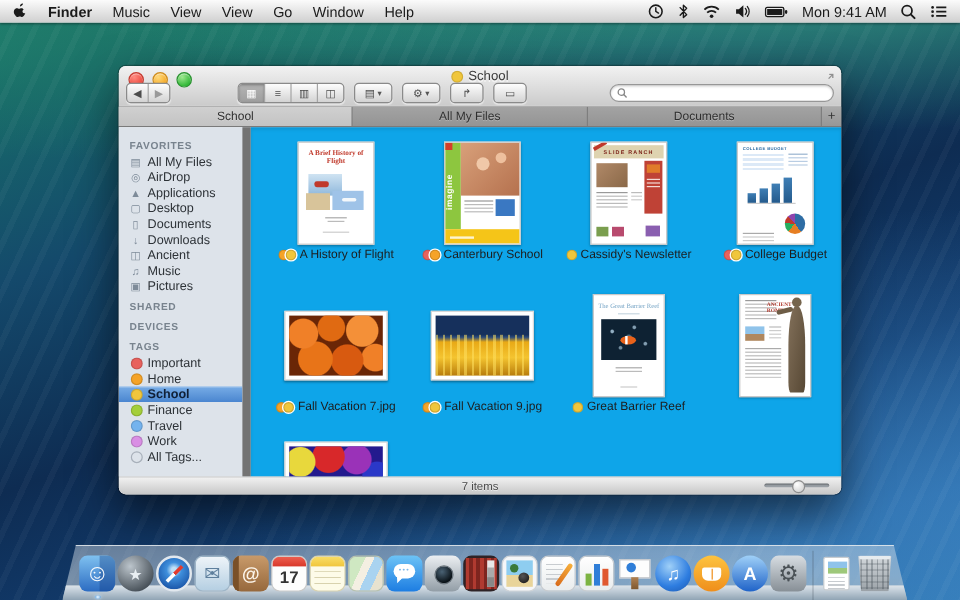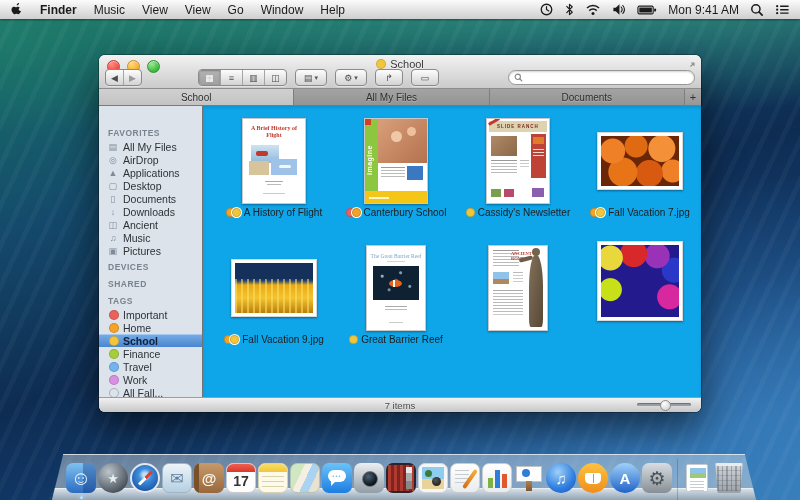--- a/index.html
+++ b/index.html
@@ -51,22 +51,22 @@
   
   #tabbar{height:16px;flex:0 0 16px;display:flex;background:linear-gradient(#ababab,#979797);
     border-bottom:1px solid #7a7a7a;}
   .tab{flex:1;display:flex;align-items:center;justify-content:center;font-size:10px;color:#2e2e2e;
     border-right:1px solid #7e7e7e;background:linear-gradient(#a3a3a3,#949494);
     text-shadow:0 1px 0 rgba(255,255,255,.25);}
   .tab.active{background:linear-gradient(#d0d0d0,#c3c3c3);}
   #addtab{width:16px;display:flex;align-items:center;justify-content:center;font-size:11px;color:#333;}
   
   #main{flex:1;display:flex;min-height:0;}
-  #sidebar{width:103px;flex:0 0 103px;background:#dde3ea;border-right:1px solid #737373;
-    padding-top:17px;font-size:10.5px;color:#2d3237;overflow:hidden;}
+  #sidebar{width:103px;flex:0 0 103px;background:#dde3ea;border-right:7px solid #737373;
+    padding-top:5px;font-size:10.5px;color:#2d3237;overflow:hidden;}
   .sb-h{font-size:8.5px;font-weight:bold;color:#78838e;letter-spacing:.5px;padding:5px 0 2px 9px;}
   .sb-i{height:13px;display:flex;align-items:center;gap:4px;padding-left:8px;white-space:nowrap;}
   .sb-ic{width:12px;text-align:center;color:#7e8b99;font-size:9px;flex:0 0 12px;}
   .sb-i.selected{background:linear-gradient(#78ade6,#4a86d0);box-shadow:inset 0 1px 0 rgba(255,255,255,.35);color:#102037;font-weight:bold;}
   .tagdot{width:8px;height:8px;border-radius:50%;border:1px solid rgba(0,0,0,.14);flex:0 0 8px;margin-left:2px;}
   
   #content{flex:1;background:#0ea5e9;position:relative;overflow:hidden;
     box-shadow:inset 0 2px 3px rgba(0,0,0,.10);}
   #grid{position:absolute;left:10px;top:8px;display:grid;grid-template-columns:repeat(4,122px);grid-auto-rows:127px;}
   .file{width:122px;display:flex;flex-direction:column;align-items:center;}
@@ -257,22 +257,22 @@
           <span>Ancient</span>
         </div>
         <div class="sb-i">
           <span class="sb-ic">♫</span>
           <span>Music</span>
         </div>
         <div class="sb-i">
           <span class="sb-ic">▣</span>
           <span>Pictures</span>
         </div>
+        <div class="sb-h">SHARED</div>
         <div class="sb-h">DEVICES</div>
-        <div class="sb-h">SHARED</div>
         <div class="sb-h">TAGS</div>
         <div class="sb-i">
           <span class="tagdot" style="background: rgb(232, 97, 93);"></span>
           <span>Important</span>
         </div>
         <div class="sb-i">
           <span class="tagdot" style="background: rgb(245, 163, 39);"></span>
           <span>Home</span>
         </div>
         <div class="sb-i selected">
@@ -286,21 +286,21 @@
         <div class="sb-i">
           <span class="tagdot" style="background: rgb(116, 179, 238);"></span>
           <span>Travel</span>
         </div>
         <div class="sb-i">
           <span class="tagdot" style="background: rgb(217, 143, 228);"></span>
           <span>Work</span>
         </div>
         <div class="sb-i">
           <span class="tagdot" style="background: transparent; border: 1px solid rgb(168, 176, 186);"></span>
-          <span>All Fall...</span>
+          <span>All Tags...</span>
         </div>
       </div>
     <div id="content">
       <div id="grid">
           <div class="file">
             <div class="thumbwrap">
               <div class="doc" style="width: 62px; height: 84px;">
                 <div style="position: absolute; top: 6px; left: 7px; right: 7px; text-align: center; font: bold 6px / 7px &quot;Liberation Serif&quot;, serif; color: rgb(192, 57, 43);">A Brief History of Flight</div>
                 <div style="position: absolute; left: 8px; top: 26px; width: 28px; height: 18px; background: linear-gradient(rgb(207, 227, 242), rgb(143, 184, 220));"></div>
                 <div style="position: absolute; left: 13px; top: 32px; width: 12px; height: 5px; background: rgb(192, 57, 43); border-radius: 2px;"></div>
@@ -362,20 +362,43 @@
             </div>
             <div class="label">
               <span class="dots">
                 <i style="background: rgb(240, 198, 60);"></i>
               </span>
               <span>Cassidy's Newsletter</span>
             </div>
           </div>
           <div class="file">
             <div class="thumbwrap">
+              <div class="doc" style="width: 62px; height: 84px;">
+                <div style="position: absolute; left: 4px; top: 3px; font: bold 3.5px &quot;Liberation Sans&quot;, sans-serif; color: rgb(46, 109, 164); letter-spacing: 0.3px;">COLLEGE BUDGET</div>
+                <div style="position: absolute; left: 4px; top: 9px; width: 34px; height: 16px; background: repeating-linear-gradient(rgb(220, 233, 247) 0px, rgb(220, 233, 247) 2px, rgb(255, 255, 255) 2px, rgb(255, 255, 255) 4px);"></div>
+                <div style="position: absolute; right: 4px; top: 9px; width: 16px; height: 1px; background: rgb(154, 180, 207); box-shadow: rgb(185, 205, 227) 0px 3px 0px, rgb(185, 205, 227) 0px 6px 0px, rgb(185, 205, 227) 0px 9px 0px;"></div>
+                <div style="position: absolute; left: 8px; top: 50px; width: 40px; height: 1px; background: rgb(204, 204, 204);"></div>
+                <div style="position: absolute; left: 8px; bottom: 34px; width: 7px; height: 8px; background: linear-gradient(rgb(63, 127, 181), rgb(36, 90, 140));"></div>
+                <div style="position: absolute; left: 18px; bottom: 34px; width: 7px; height: 12px; background: linear-gradient(rgb(63, 127, 181), rgb(36, 90, 140));"></div>
+                <div style="position: absolute; left: 28px; bottom: 34px; width: 7px; height: 16px; background: linear-gradient(rgb(63, 127, 181), rgb(36, 90, 140));"></div>
+                <div style="position: absolute; left: 38px; bottom: 34px; width: 7px; height: 21px; background: linear-gradient(rgb(63, 127, 181), rgb(36, 90, 140));"></div>
+                <div style="position: absolute; left: 4px; bottom: 8px; width: 26px; height: 1px; background: rgb(170, 170, 170); box-shadow: rgb(204, 204, 204) 0px 3px 0px, rgb(204, 204, 204) 0px 6px 0px, rgb(204, 204, 204) 0px 9px 0px, rgb(204, 204, 204) 0px 12px 0px, rgb(204, 204, 204) 0px 15px 0px;"></div>
+                <div style="position: absolute; right: 6px; bottom: 8px; width: 17px; height: 17px; border-radius: 50%; background: conic-gradient(rgb(46, 109, 164) 0deg, rgb(46, 109, 164) 40%, rgb(230, 126, 34) 40%, rgb(230, 126, 34) 62%, rgb(39, 174, 96) 62%, rgb(39, 174, 96) 76%, rgb(192, 57, 43) 76%, rgb(192, 57, 43) 88%, rgb(142, 68, 173) 88%, rgb(142, 68, 173) 100%);"></div>
+              </div>
+            </div>
+            <div class="label">
+              <span class="dots">
+                <i style="background: rgb(232, 97, 93);"></i>
+                <i style="background: rgb(240, 198, 60);"></i>
+              </span>
+              <span>College Budget</span>
+            </div>
+          </div>
+          <div class="file">
+            <div class="thumbwrap">
               <div class="frame" style="margin-bottom: 14px;">
                 <div style="width: 78px; height: 50px; background: radial-gradient(circle at 15% 30%, rgb(240, 128, 40) 0px, rgb(240, 128, 40) 12px, transparent 13px), radial-gradient(circle at 45% 20%, rgb(224, 106, 18) 0px, rgb(224, 106, 18) 11px, transparent 12px), radial-gradient(circle at 78% 25%, rgb(244, 144, 56) 0px, rgb(244, 144, 56) 13px, transparent 14px), radial-gradient(circle at 28% 72%, rgb(232, 116, 24) 0px, rgb(232, 116, 24) 14px, transparent 15px), radial-gradient(circle at 62% 75%, rgb(216, 90, 16) 0px, rgb(216, 90, 16) 13px, transparent 14px), radial-gradient(circle at 92% 70%, rgb(240, 128, 40) 0px, rgb(240, 128, 40) 11px, transparent 12px), rgb(106, 38, 6);"></div>
               </div>
             </div>
             <div class="label">
               <span class="dots">
                 <i style="background: rgb(245, 163, 39);"></i>
                 <i style="background: rgb(240, 198, 60);"></i>
               </span>
               <span>Fall Vacation 7.jpg</span>

